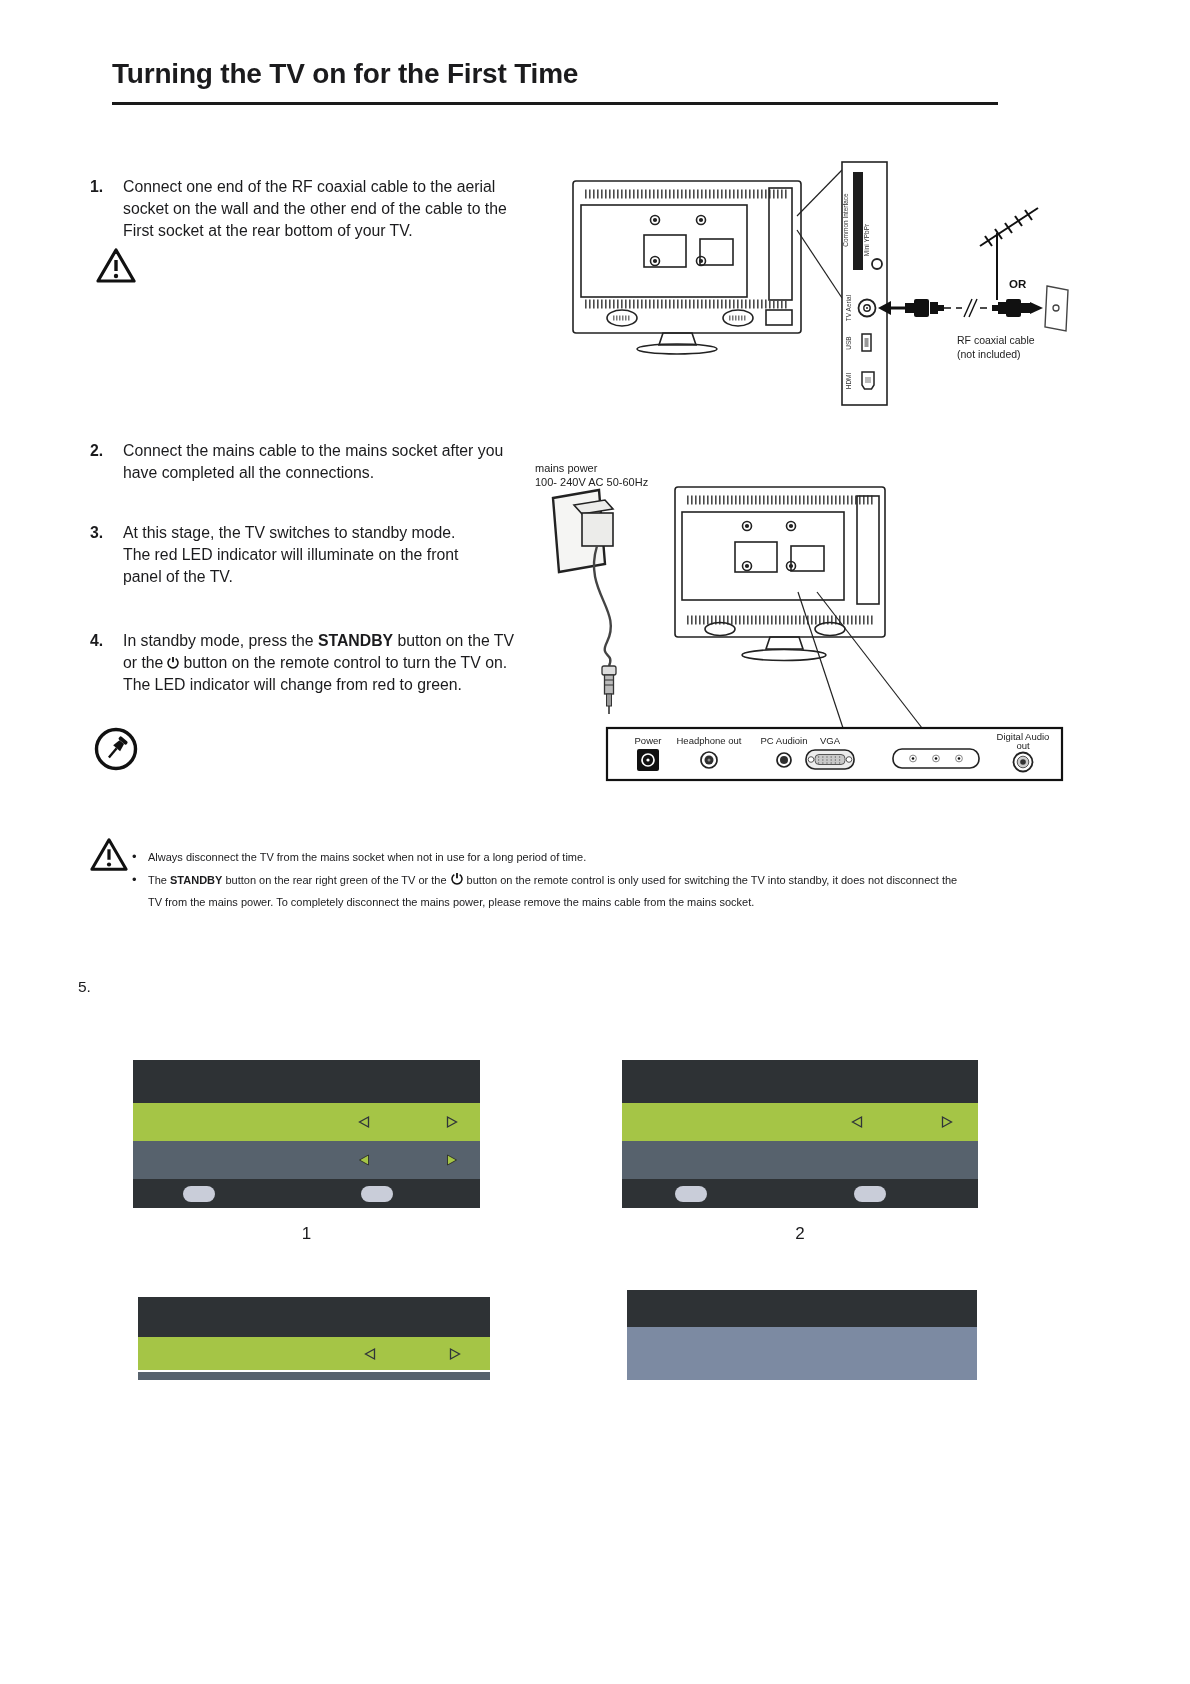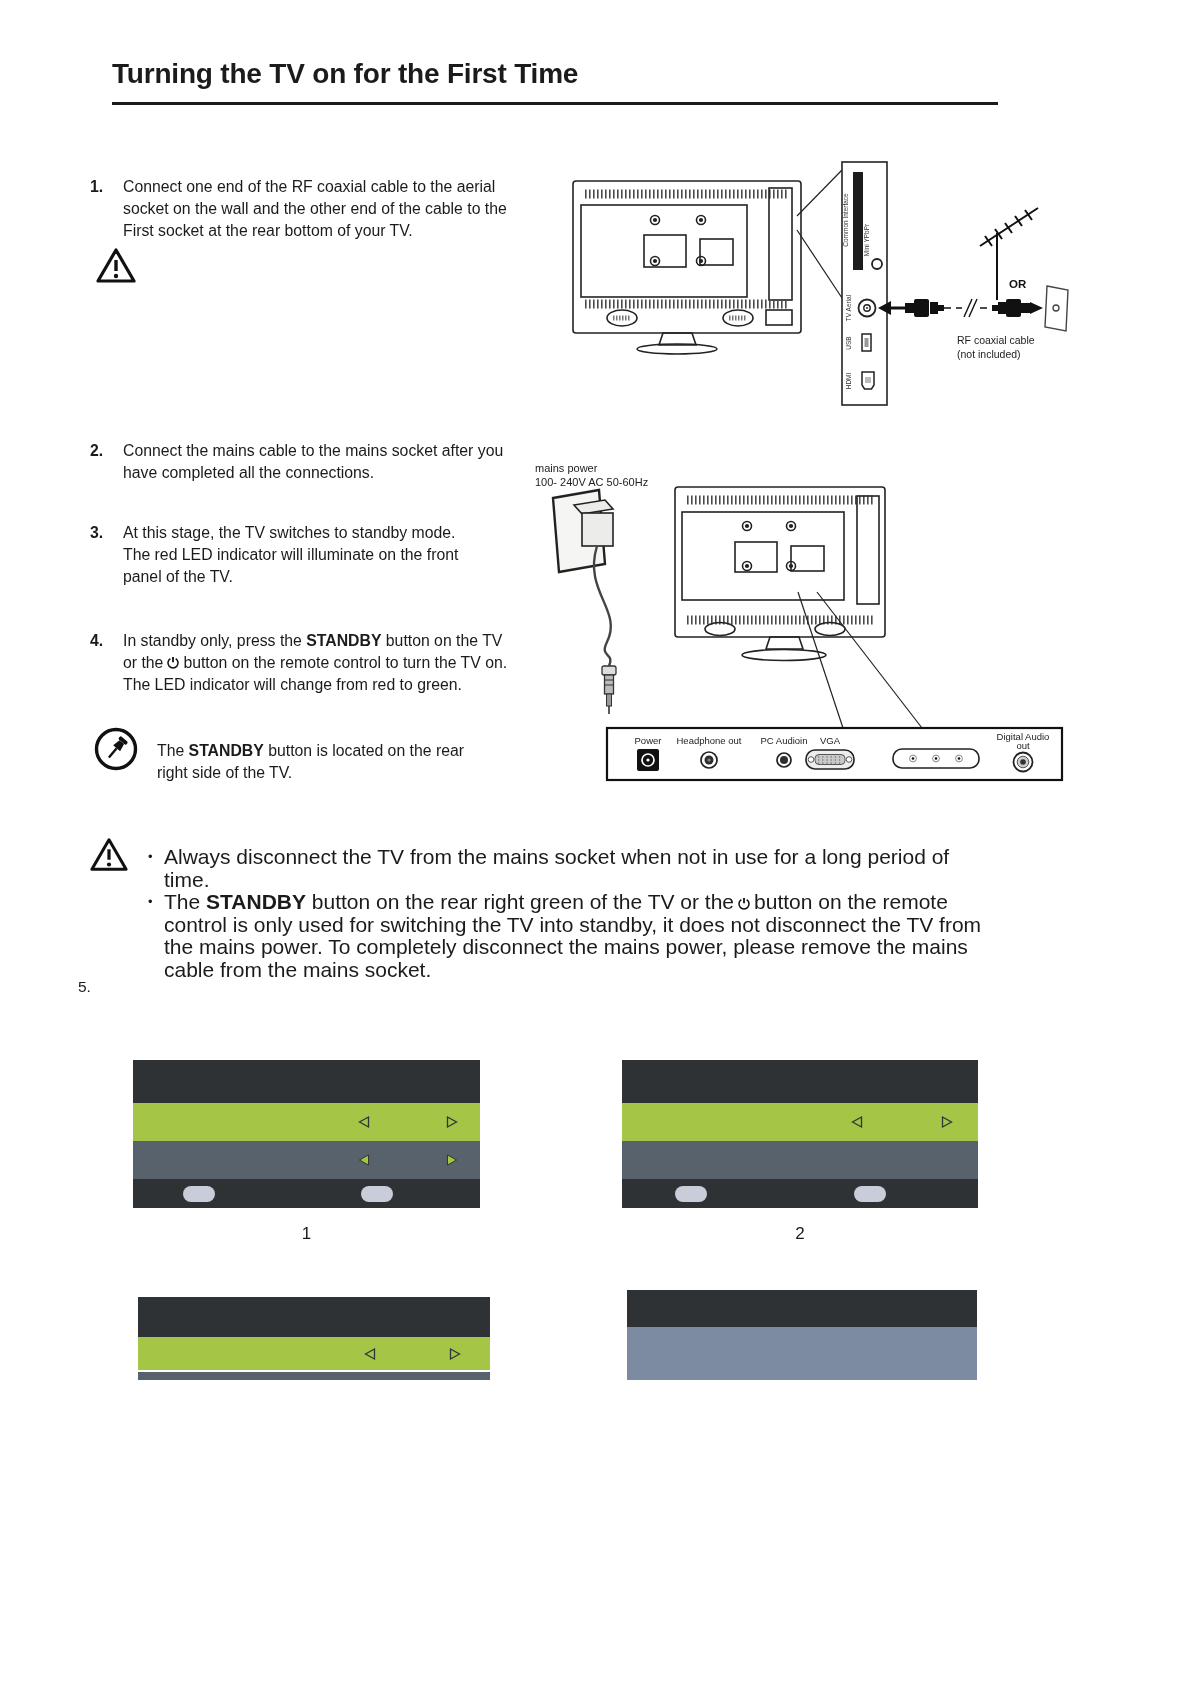--- a/index.html
+++ b/index.html
@@ -9,22 +9,22 @@
   .title{position:absolute;left:112px;top:58px;font-size:28px;font-weight:700;letter-spacing:-.2px;}
   .rule{position:absolute;left:112px;top:102px;width:886px;height:3px;background:#1a1a1a;}
   
   .step{position:absolute;font-size:15.8px;line-height:22px;}
   .step .num{position:absolute;left:0;top:0;font-weight:700;}
   .step .txt{display:block;margin-left:33px;width:396px;}
   
   .icon-abs{position:absolute;}
   .note-text{position:absolute;font-size:15.8px;line-height:22px;}
   
-  .warn-list{position:absolute;left:148px;top:846px;width:835px;margin:0;padding:0;list-style:none;
-             font-size:21px;line-height:22.5px;}
+  .warn-list{position:absolute;left:132px;top:846px;width:835px;margin:0;padding:0;list-style:none;
+             font-size:11px;line-height:22.5px;}
   .warn-list li{position:relative;padding-left:16px;}
   .warn-list li::before{content:"\2022";position:absolute;left:0;top:0;font-size:13px;}
   
   .pwr{vertical-align:-2px;margin:0 3px;}
   
   .screen{position:absolute;}
   .band{position:relative;width:100%;}
   .band.dark{background:#2e3235;}
   .band.green{background:#a5c546;}
   .band.slate{background:#57626d;}
@@ -147,35 +147,34 @@
     <span class="txt">Connect the mains cable to the mains socket after you have completed all the connections.</span>
   </div>
 
   <div class="step" style="left:90px;top:522px;">
     <span class="num">3.</span>
     <span class="txt" style="width:352px;">At this stage, the TV switches to standby mode. The red LED indicator will illuminate on the front panel of the TV.</span>
   </div>
 
   <div class="step" style="left:90px;top:630px;">
     <span class="num">4.</span>
-    <span class="txt"><span>In standby only, press the </span><b>STANDBY</b><span> button on the TV or the</span><svg class="pwr" width="14" height="14" viewBox="0 0 20 20">
+    <span class="txt"><span>In standby mode, press the </span><b>STANDBY</b><span> button on the TV or the</span><svg class="pwr" width="14" height="14" viewBox="0 0 20 20">
           <path d="M10 1.5 V9" stroke="#111" stroke-width="2.6" fill="none"></path>
           <path d="M6.2 3.8 a7.2 7.2 0 1 0 7.6 0" stroke="#111" stroke-width="2.2" fill="none"></path>
         </svg><span>button on the remote control to turn the TV on. The LED indicator will change from red to green.</span></span>
   </div>
 
   <svg class="icon-abs" style="left:93px;top:726px;" width="46" height="46" viewBox="0 0 46 46">
     <circle cx="23" cy="23" r="19.5" fill="#fff" stroke="#111" stroke-width="3.4"></circle>
     <g transform="rotate(40 23 23)">
       <rect x="18" y="10" width="10" height="4" rx="1.5" fill="#111"></rect>
       <path d="M20 14 h6 l1.5 8 h-9 z" fill="#111"></path>
       <line x1="23" y1="22" x2="23" y2="34" stroke="#111" stroke-width="2.4"></line>
     </g>
   </svg>
-  <div class="note-text" style="left:157px;top:740px;width:336px;"><span>The </span><b>STANDBY</b><span> button is located on the rear right side of the TV.</span></div>
 
   <svg class="icon-abs" style="left:525px;top:452px;" width="545" height="335" viewBox="0 0 545 335">
     <text x="10" y="20" font-size="11" fill="#222">mains power</text>
     <text x="10" y="34" font-size="11" fill="#222">100- 240V AC 50-60Hz</text>
     <g>
       <path d="M28 46 L74 38 L80 112 L34 120 Z" fill="#f5f5f3" stroke="#222" stroke-width="2.4"></path>
       <path d="M57 62 L49 53 L80 48 L88 57 Z" fill="#ececea" stroke="#222" stroke-width="1.6"></path>
       <rect x="57" y="61" width="31" height="33" fill="#ececea" stroke="#222" stroke-width="1.6"></rect>
       <path d="M72 94 C58 140 98 158 82 190 C74 206 90 200 84 214" fill="none" stroke="#444" stroke-width="2.4"></path>
       <rect x="77" y="214" width="14" height="9" rx="2" fill="#ddd" stroke="#333" stroke-width="1.3"></rect>

